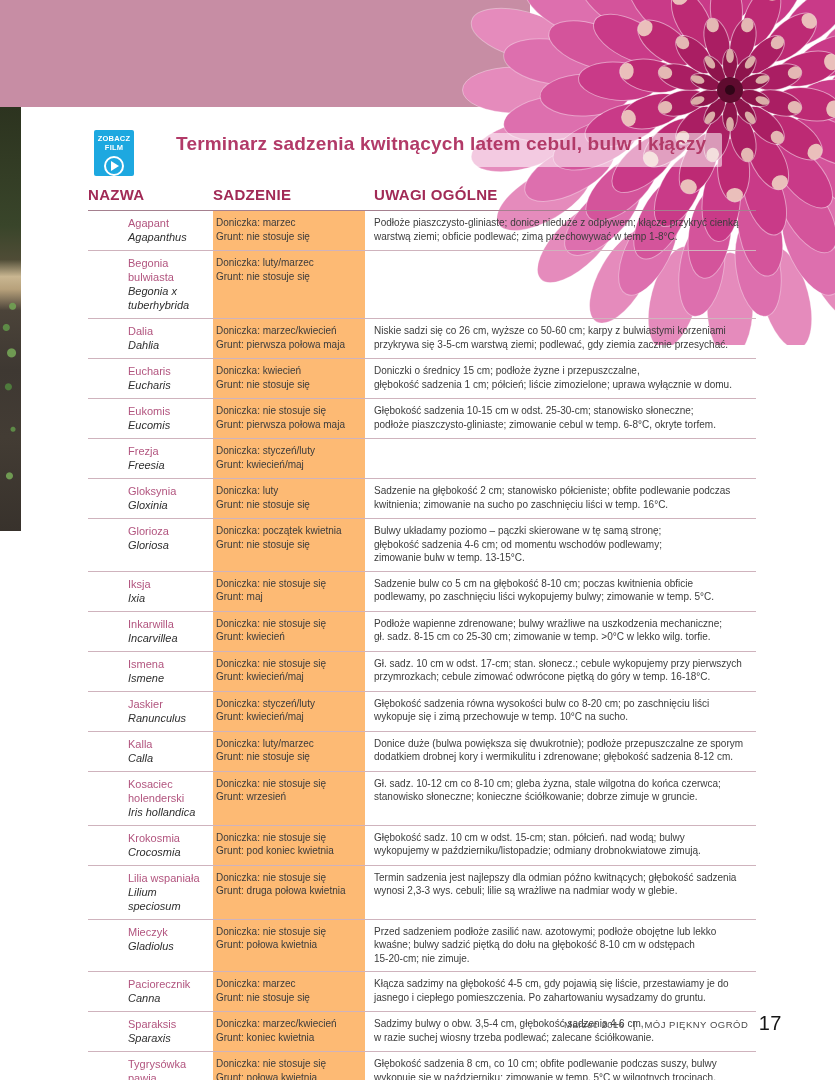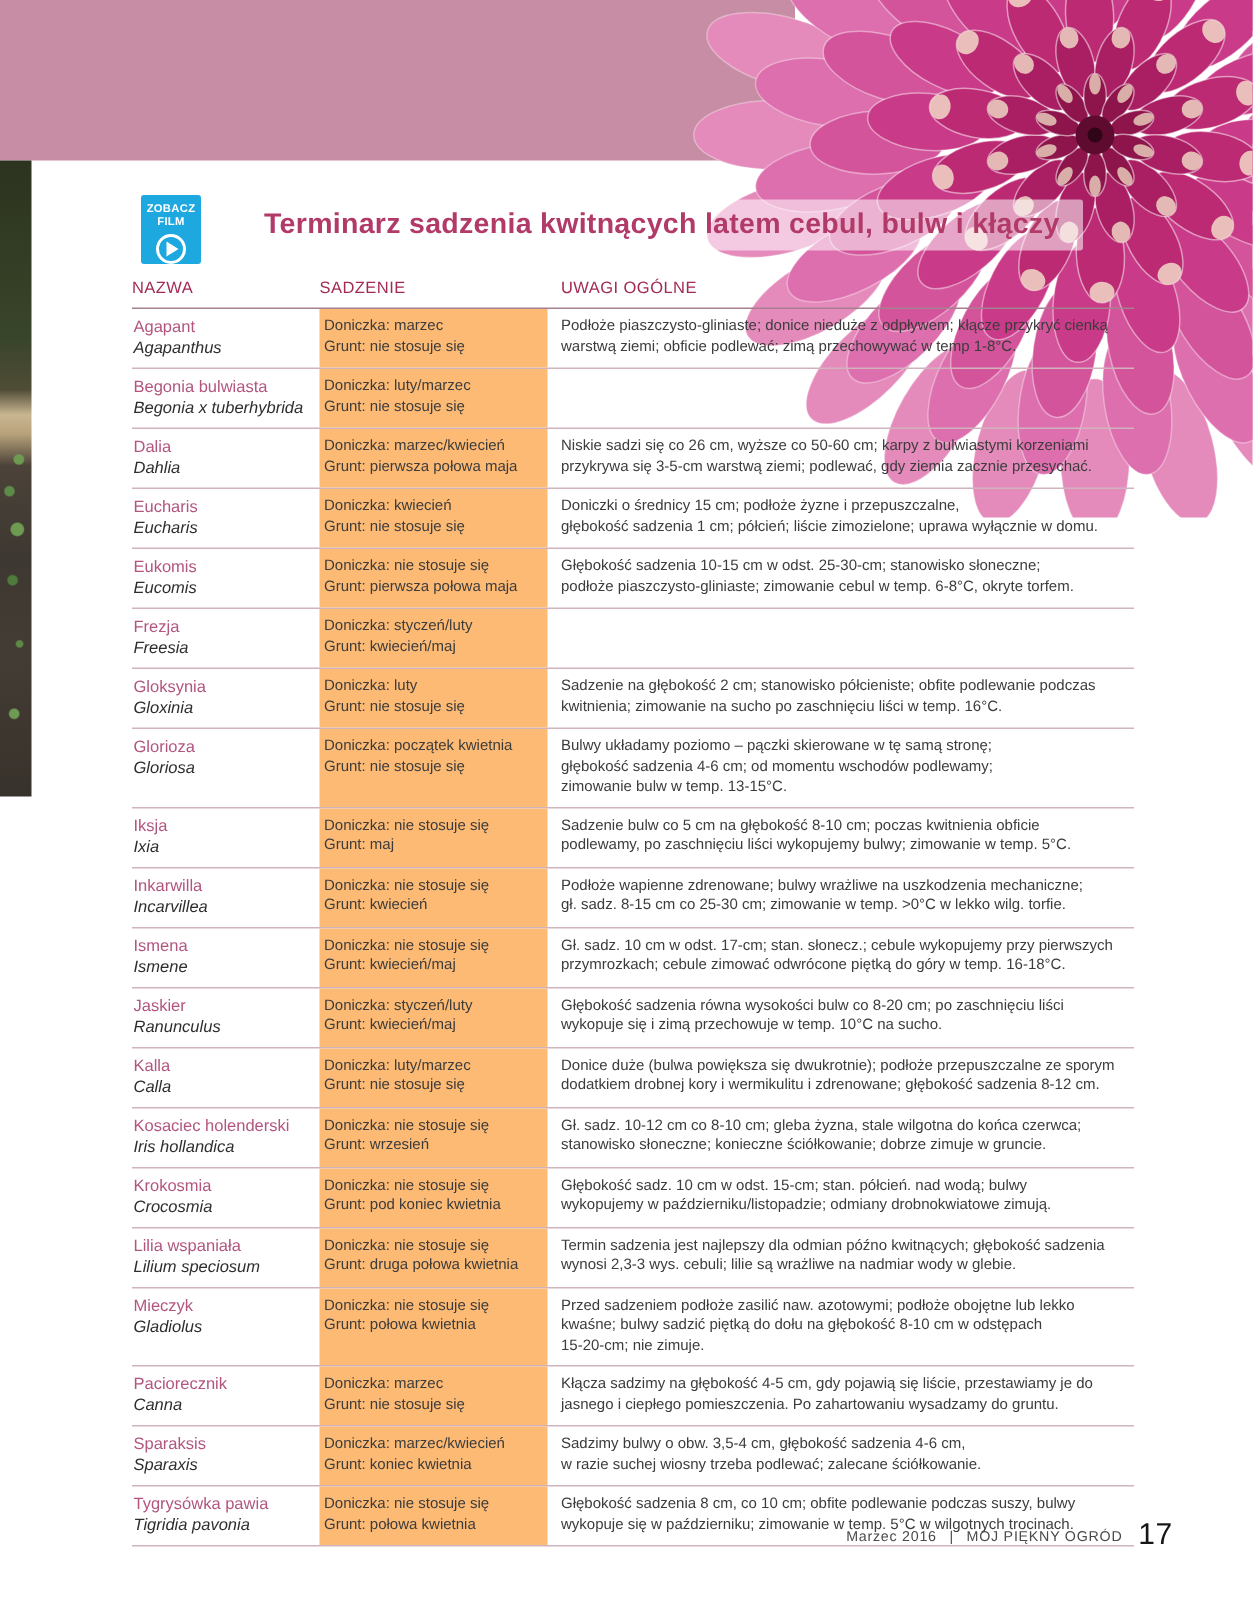--- a/index.html
+++ b/index.html
@@ -41,43 +41,43 @@
     margin:4px auto 0;position:relative;box-sizing:border-box;
   }
   .play-triangle{
     position:absolute;left:5px;top:3px;width:0;height:0;
     border-left:8px solid #fff;border-top:5px solid rgba(0,0,0,0);border-bottom:5px solid rgba(0,0,0,0);
   }
   
   .title-box{
     position:absolute;left:160px;top:133px;height:34px;z-index:3;
     background:rgba(255,255,255,.55);border-radius:2px;
-    padding:0 16px;display:flex;align-items:center;
+    padding:0 16px;display:flex;align-items:flex-start;
   }
   .title-box h1{
     margin:0;font-size:19px;font-weight:bold;color:#b23a68;letter-spacing:.2px;white-space:nowrap;
   }
   
   .sched-table{
     position:absolute;left:88px;top:186px;width:668px;z-index:3;
   }
   .thead{
     display:grid;grid-template-columns:125px 152px 1fr;
     padding-bottom:7px;border-bottom:1px solid #a5808f;
   }
   .thead .th{
-    font-size:11px;font-weight:normal;color:#a12a56;letter-spacing:.3px;
+    font-size:15px;font-weight:bold;color:#a12a56;letter-spacing:.3px;
   }
   .thead .th.uwagi{padding-left:9px;}
   .trow{
     display:grid;grid-template-columns:125px 152px 1fr;
     border-bottom:1px solid #cfb3bd;
   }
   .cell{padding:5px 8px 6px 0;font-size:10px;color:#3c3c3c;line-height:13.5px;}
-  .name-cell{padding-left:1px;}
+  .name-cell{padding-left:1px;margin-left:39px;}
   .pname{color:#b2557f;font-size:11px;line-height:14px;}
   .latin{font-style:italic;color:#2e2e2e;font-size:11px;line-height:14px;}
   .sadz-cell{background:#fdba74;padding-left:3px;}
   .uwagi-cell{padding-left:9px;white-space:pre-line;}
   
   .footer{
     position:absolute;left:88px;top:1012px;width:694px;z-index:3;
     text-align:right;color:#4a4a4a;
   }
   .footer .issue,.footer .sep,.footer .mag{

